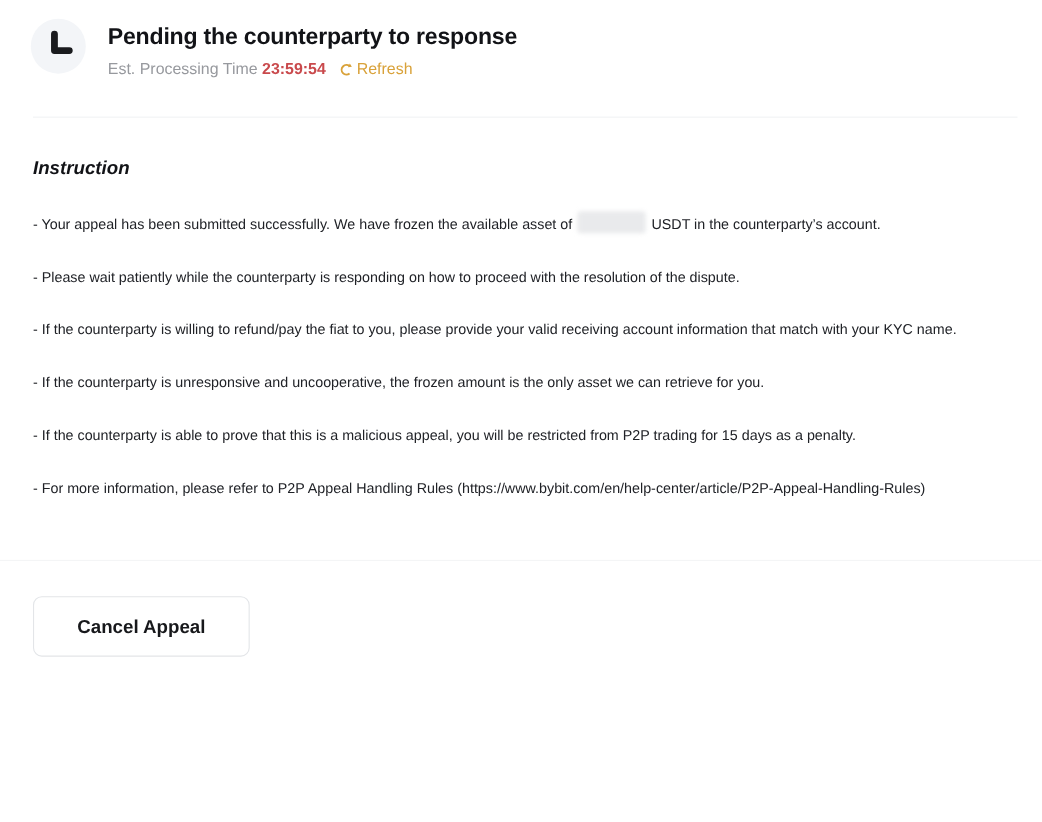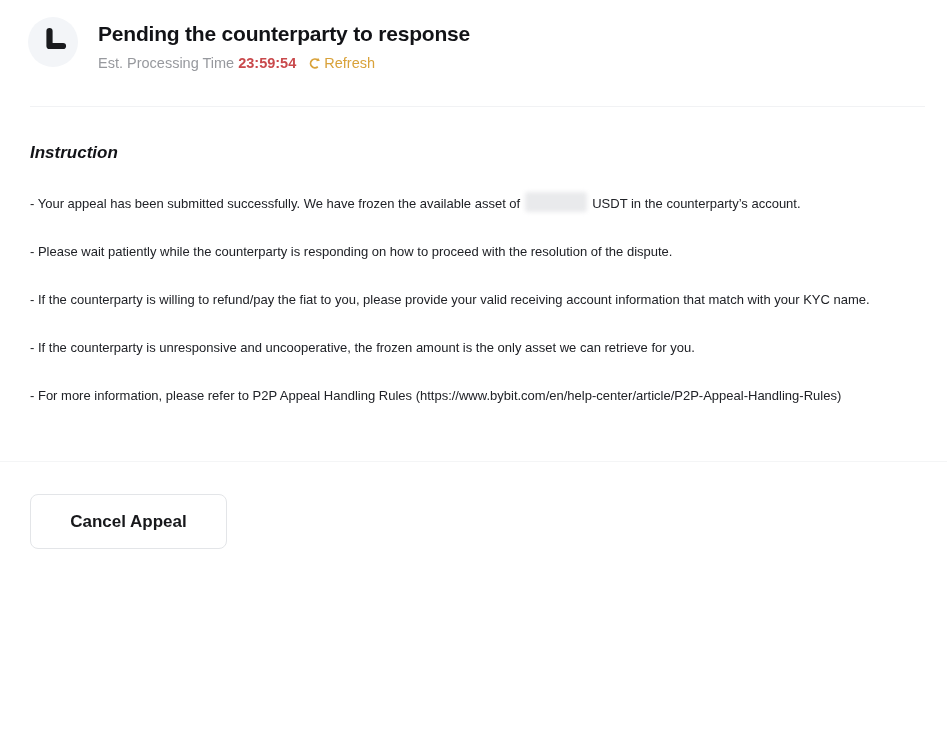--- a/index.html
+++ b/index.html
@@ -146,20 +146,21 @@
     <h2 class="instruction-heading">Instruction</h2>
 
     <p class="instruction-item first"><span>- Your appeal has been submitted successfully. We have frozen the available asset of</span><span class="redacted"></span><span>USDT in the counterparty’s account.</span></p>
 
     <p class="instruction-item">- Please wait patiently while the counterparty is responding on how to proceed with the resolution of the dispute.</p>
 
     <p class="instruction-item">- If the counterparty is willing to refund/pay the fiat to you, please provide your valid receiving account information that match with your KYC name.</p>
 
     <p class="instruction-item">- If the counterparty is unresponsive and uncooperative, the frozen amount is the only asset we can retrieve for you.</p>
 
+    <p class="instruction-item">- If the counterparty is able to prove that this is a malicious appeal, you will be restricted from P2P trading for 15 days as a penalty.</p>
 
     <p class="instruction-item">- For more information, please refer to P2P Appeal Handling Rules (https://www.bybit.com/en/help-center/article/P2P-Appeal-Handling-Rules)</p>
   </div>
 
   <div class="divider divider-full"></div>
 
   <div class="footer">
     <button class="cancel-btn">Cancel Appeal</button>
   </div>
 

